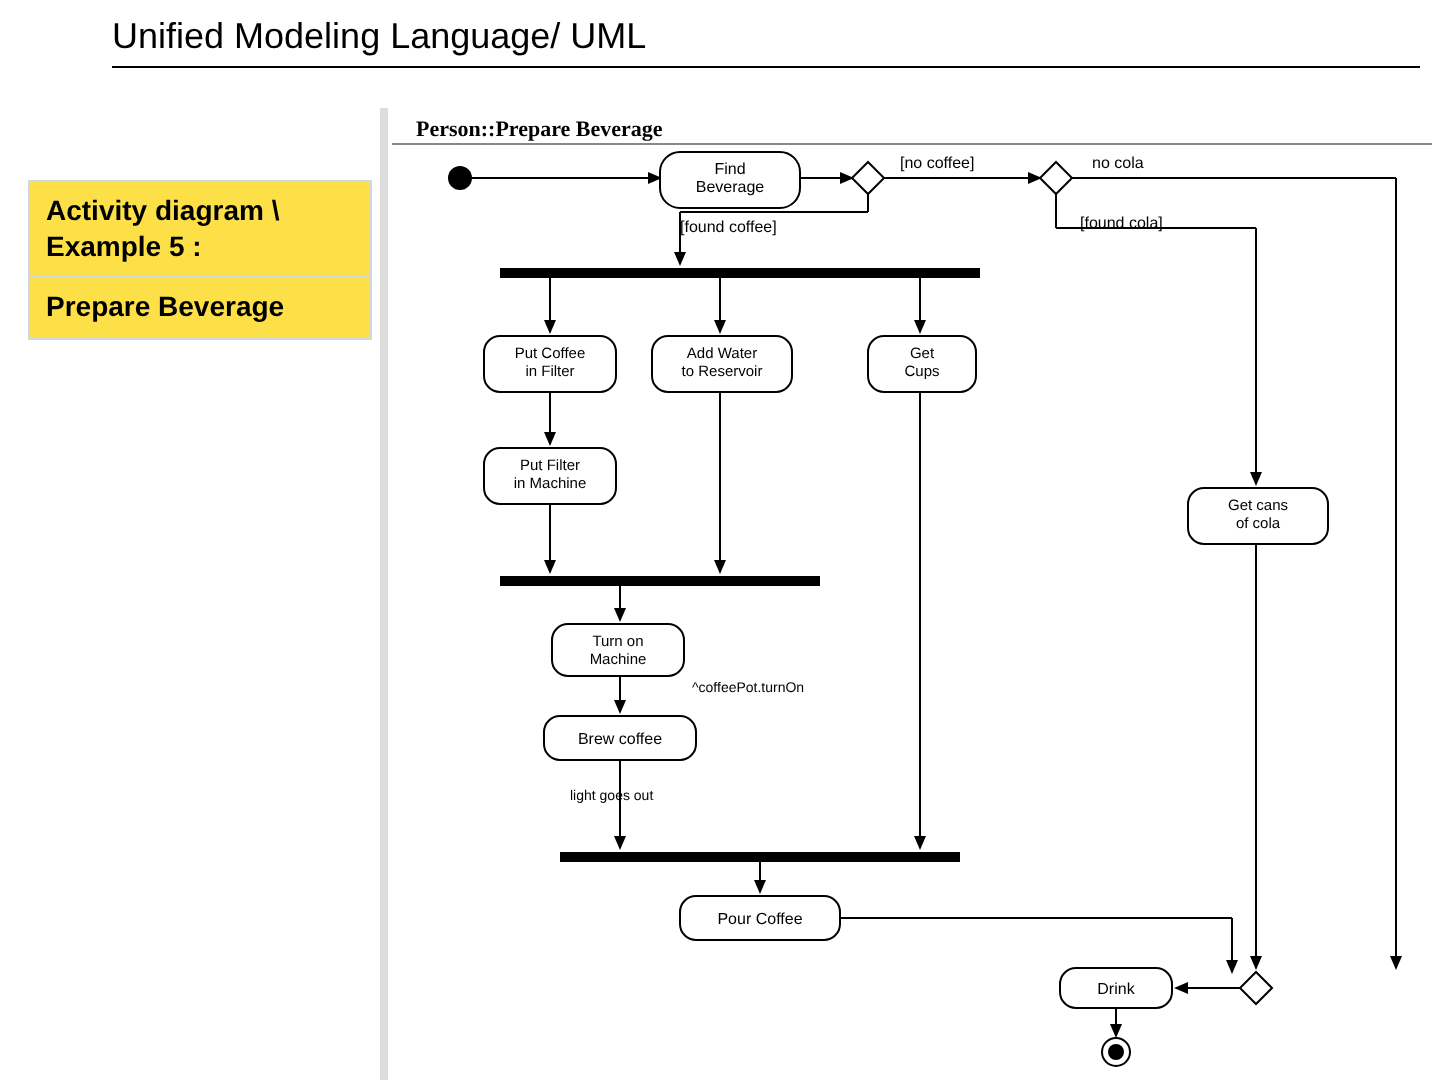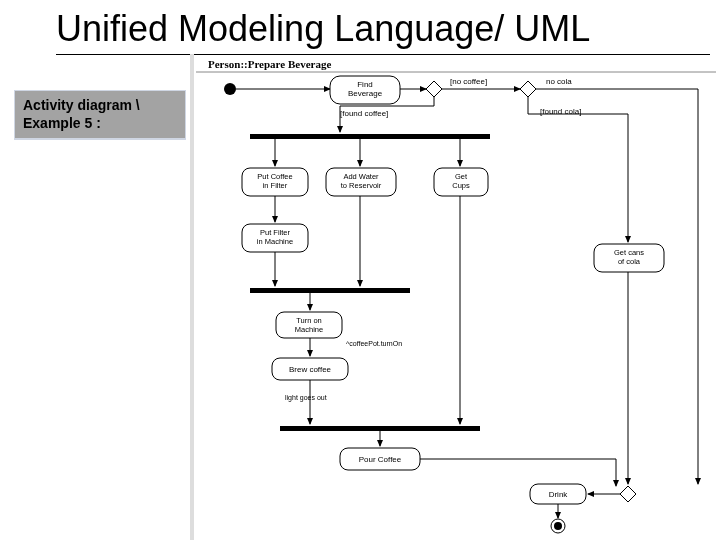--- a/index.html
+++ b/index.html
@@ -1,36 +1,37 @@
 <!DOCTYPE html>
 <html><head>
 <meta charset="utf-8">
 <style>
   html,body{margin:0;padding:0;width:720px;height:540px;background:#fff;font-family:Arial,Helvetica,sans-serif;color:#000}
-  .title{font-size:36px;font-weight:400;text-align:left;padding:8px 0 4px 56px}
+  .title{font-size:18px;font-weight:400;text-align:left;padding:8px 0 4px 56px}
   .title-rule{margin:0 10px 4px 56px;border:none;border-top:1px solid #000}
-  .left-note{position:absolute;left:14px;top:90px;width:170px;border:1px solid #cfd6e3;background:#a3a3a3}
+  .left-note{position:absolute;left:14px;top:90px;width:170px;border:1px solid #cfd6e3;background:#fde047}
   .left-note div{font-family:"Comic Sans MS",cursive,sans-serif;font-weight:700;font-size:14px;line-height:1.25;padding:6px 8px}
   .left-note hr{border:none;border-top:1px solid #cfd6e3;margin:0}
   .stage{position:absolute;left:190px;top:54px;width:547px;height:486px}
   .thin-left{position:absolute;left:0;top:0;width:4px;height:486px;background:#ddd}
   svg{position:absolute;left:0;top:0}
 </style>
 </head>
 <body>
 
 <div class="title">Unified Modeling Language/ UML</div>
 <hr class="title-rule">
 
 <div class="left-note">
   <div>
     <span>Activity diagram \</span><br>
     <span>Example 5 :</span>
   </div>
   <hr>
+  <div>Prepare Beverage</div>
 </div>
 
 <div class="stage">
   <div class="thin-left"></div>
 
   <svg width="530" height="486">
     <defs>
       <marker id="ah" markerWidth="8" markerHeight="8" refX="6" refY="3" orient="auto">
         <path d="M0,0 L7,3 L0,6 Z" fill="#000"></path>
       </marker>

